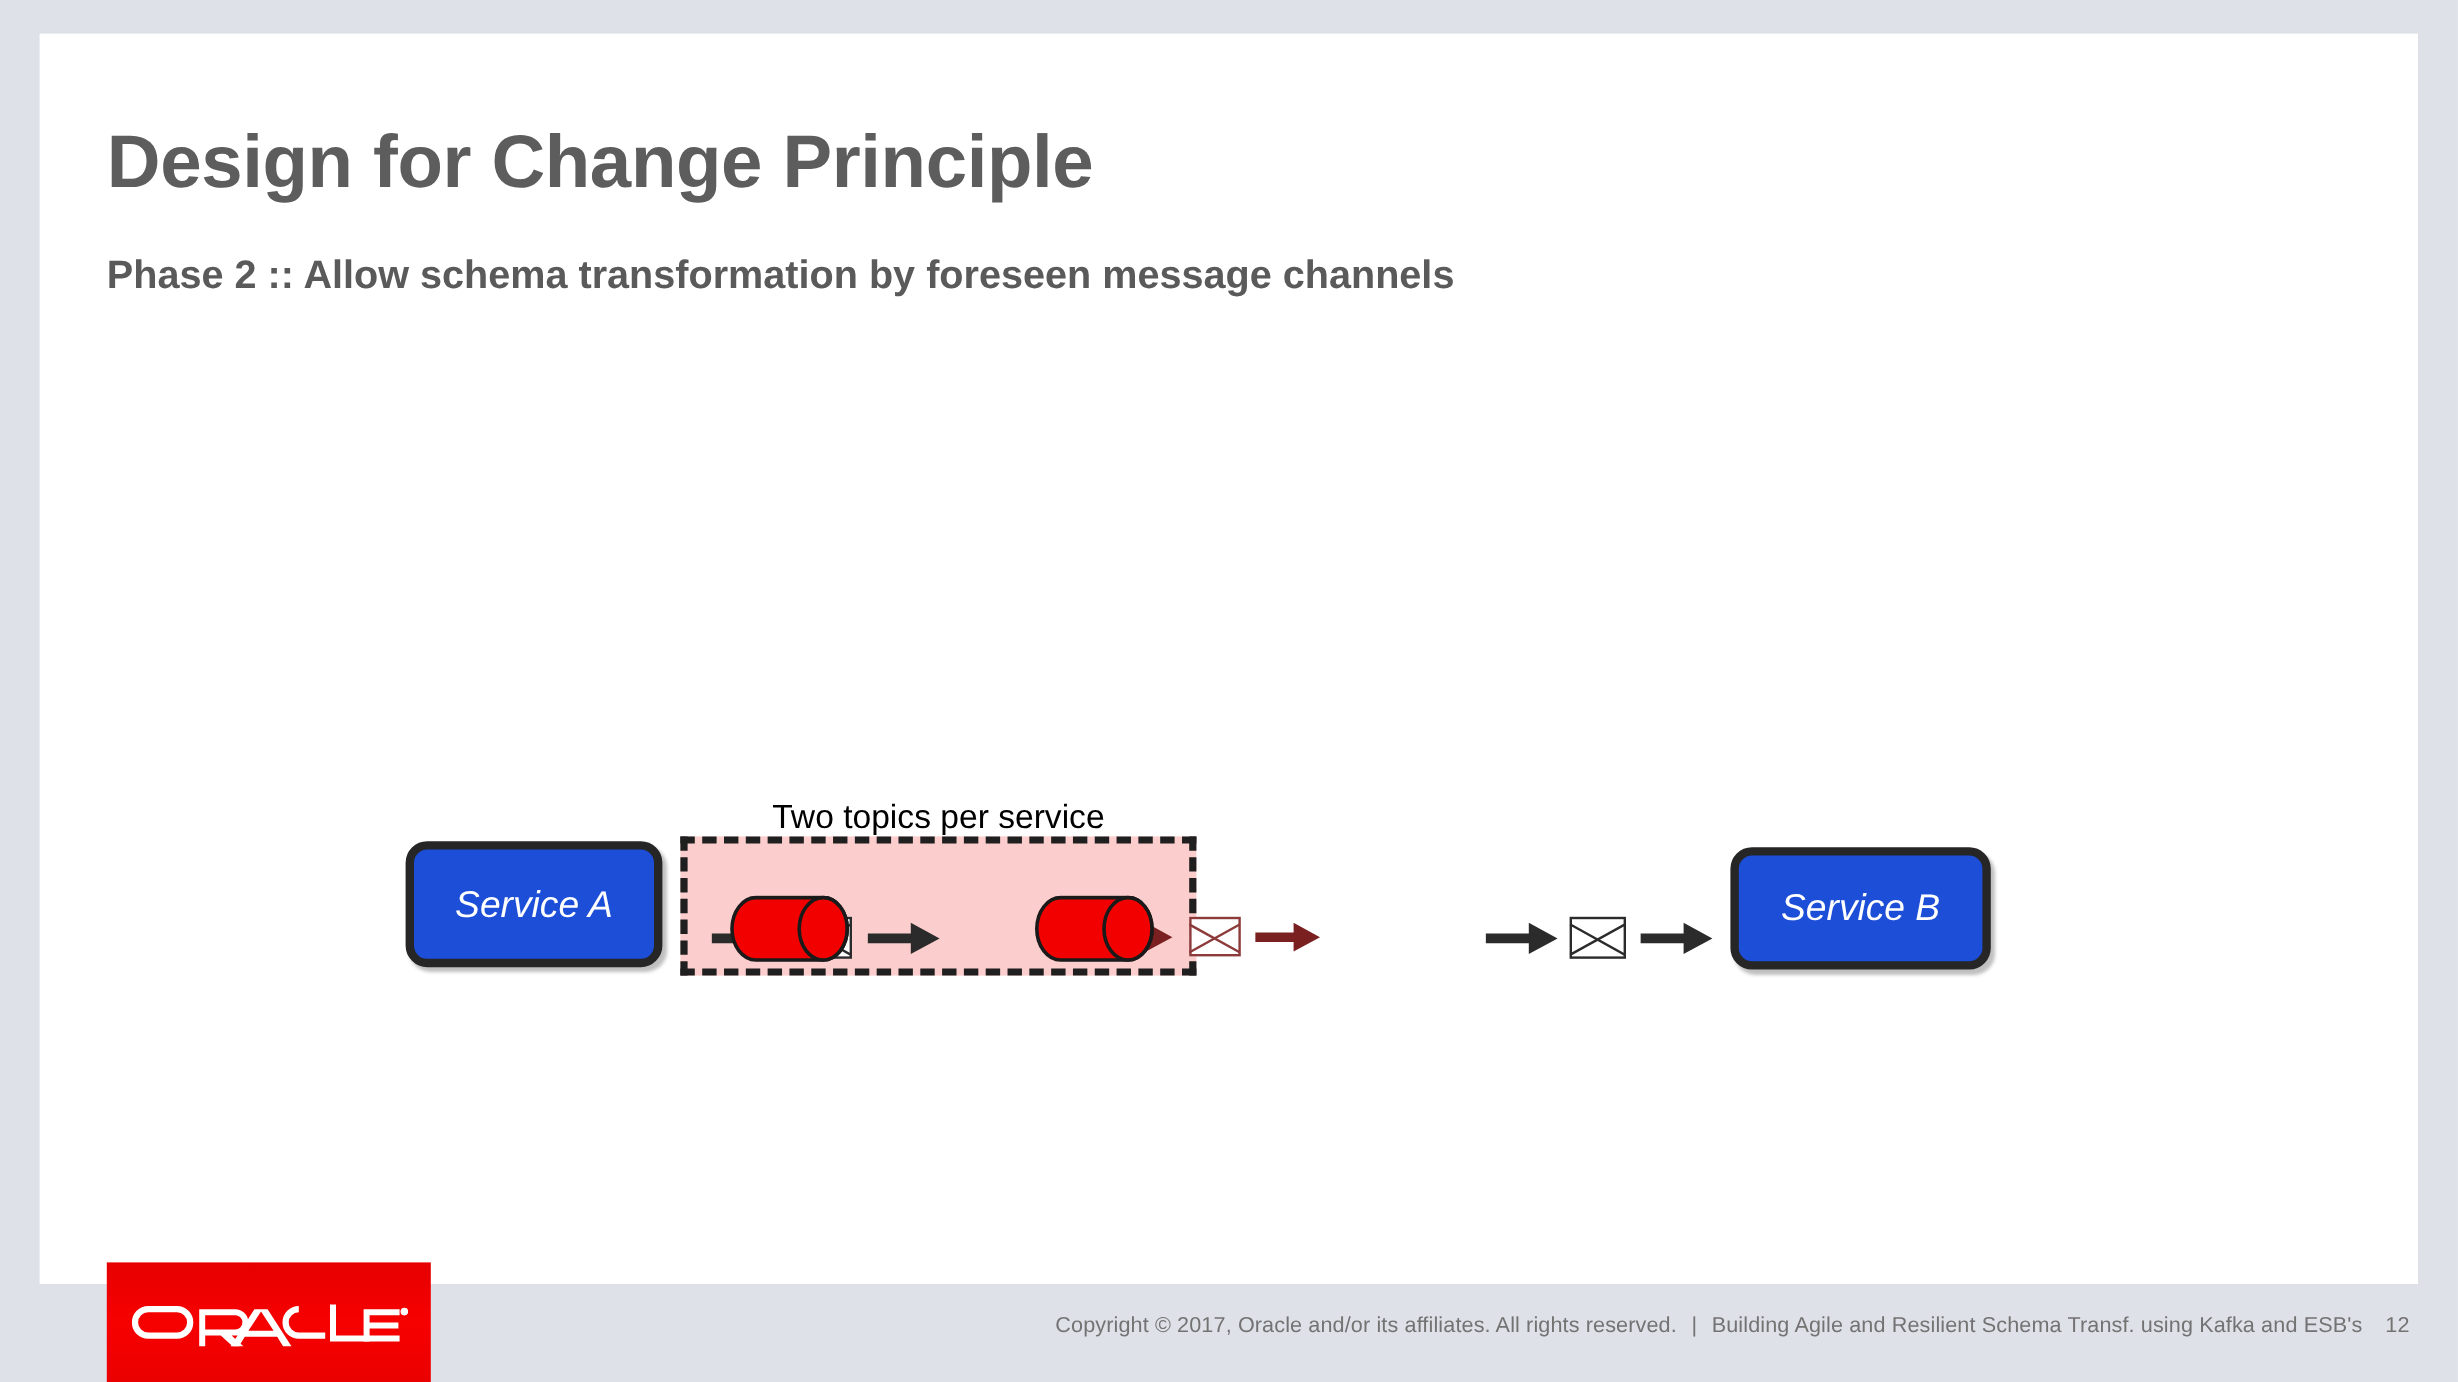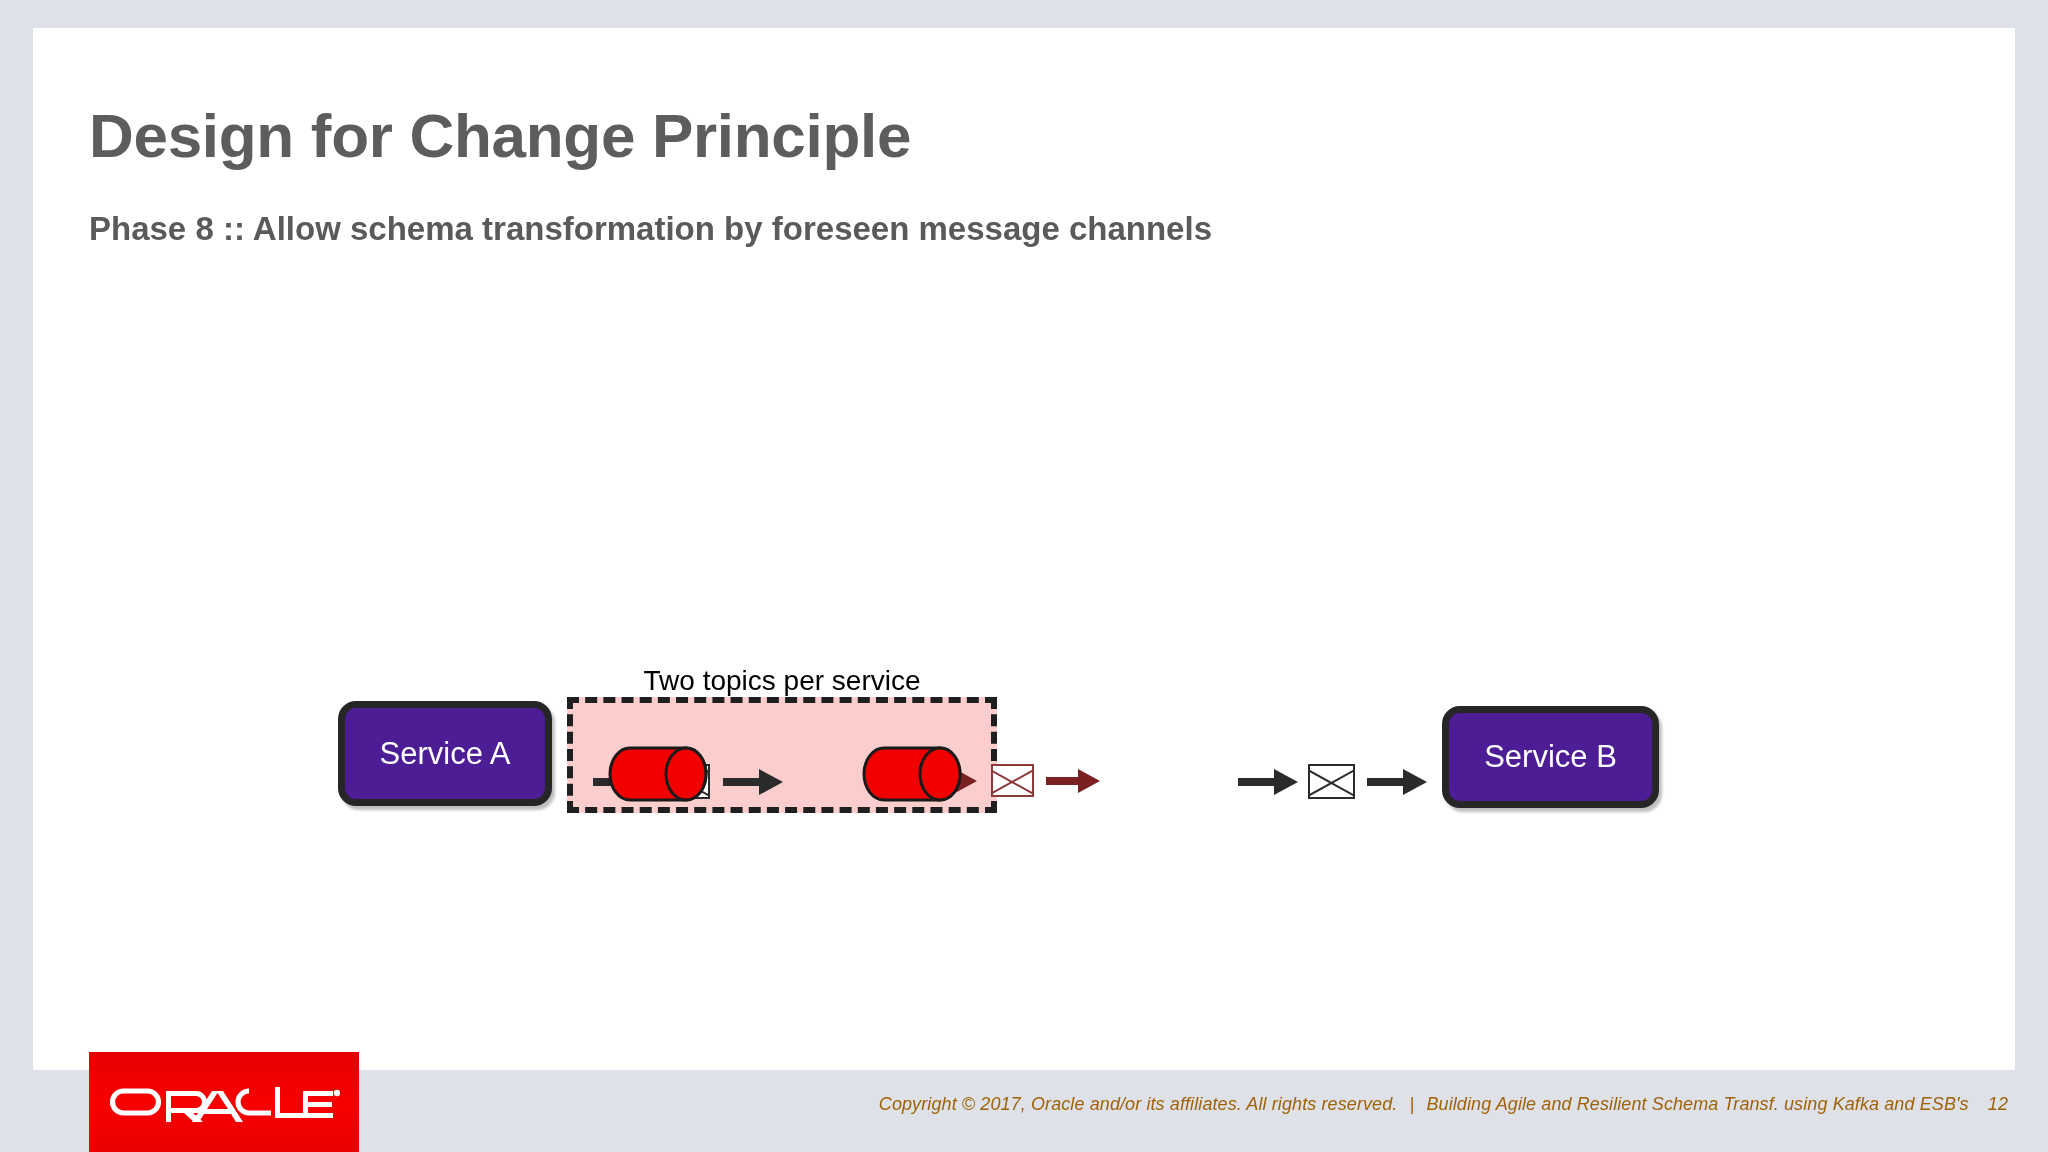--- a/index.html
+++ b/index.html
@@ -84,31 +84,32 @@
     left: 0;
     top: 0;
     width: 1982px;
     height: 822px;
     pointer-events: none;
   }
   .diagram > * { pointer-events: auto; }
 
   .svc-box {
     position: absolute;
-    background: #4c1d95;
+    background: #1d4ed8;
     border: 7px solid #262626;
     border-radius: 18px;
     box-sizing: border-box;
     display: flex;
     align-items: center;
     justify-content: center;
     color: #ffffff;
     font-size: 31px;
     font-weight: 400;
     box-shadow: 3px 4px 3px rgba(0,0,0,0.25);
+    font-style: italic;
   }
   #svc-a { left: 305px; top: 673px; width: 214px; height: 105px; }
   #svc-b { left: 1409px; top: 678px; width: 217px; height: 102px; }
 
   
   .topics-zone {
     position: absolute;
     left: 534px;
     top: 669px;
     width: 430px;
@@ -193,38 +194,37 @@
     align-items: center;
     justify-content: center;
   }
   .oracle-logo svg { display: block; }
 
   .footer-text {
     position: absolute;
     right: 40px;
     top: 1094px;
     font-size: 18px;
-    color: #a16207;
+    color: #737373;
     white-space: nowrap;
     letter-spacing: 0.1px;
-    font-style: italic;
   }
   .footer-text .sep { margin: 0 7px; }
   .footer-text .pageno { margin-left: 14px; }
 </style>
 </head>
 <body>
 
 <div id="stage">
 
   <div class="slide">
 
     <div class="slide-title">Design for Change Principle</div>
 
-    <div class="slide-subtitle">Phase 8 :: Allow schema transformation by foreseen message channels</div>
+    <div class="slide-subtitle">Phase 2 :: Allow schema transformation by foreseen message channels</div>
 
 
     <div class="diagram">
 
       <div class="topics-zone"></div>
 
       <div class="zone-label">Two topics per service</div>
 
       <div class="svc-box" id="svc-a">Service A</div>
 

